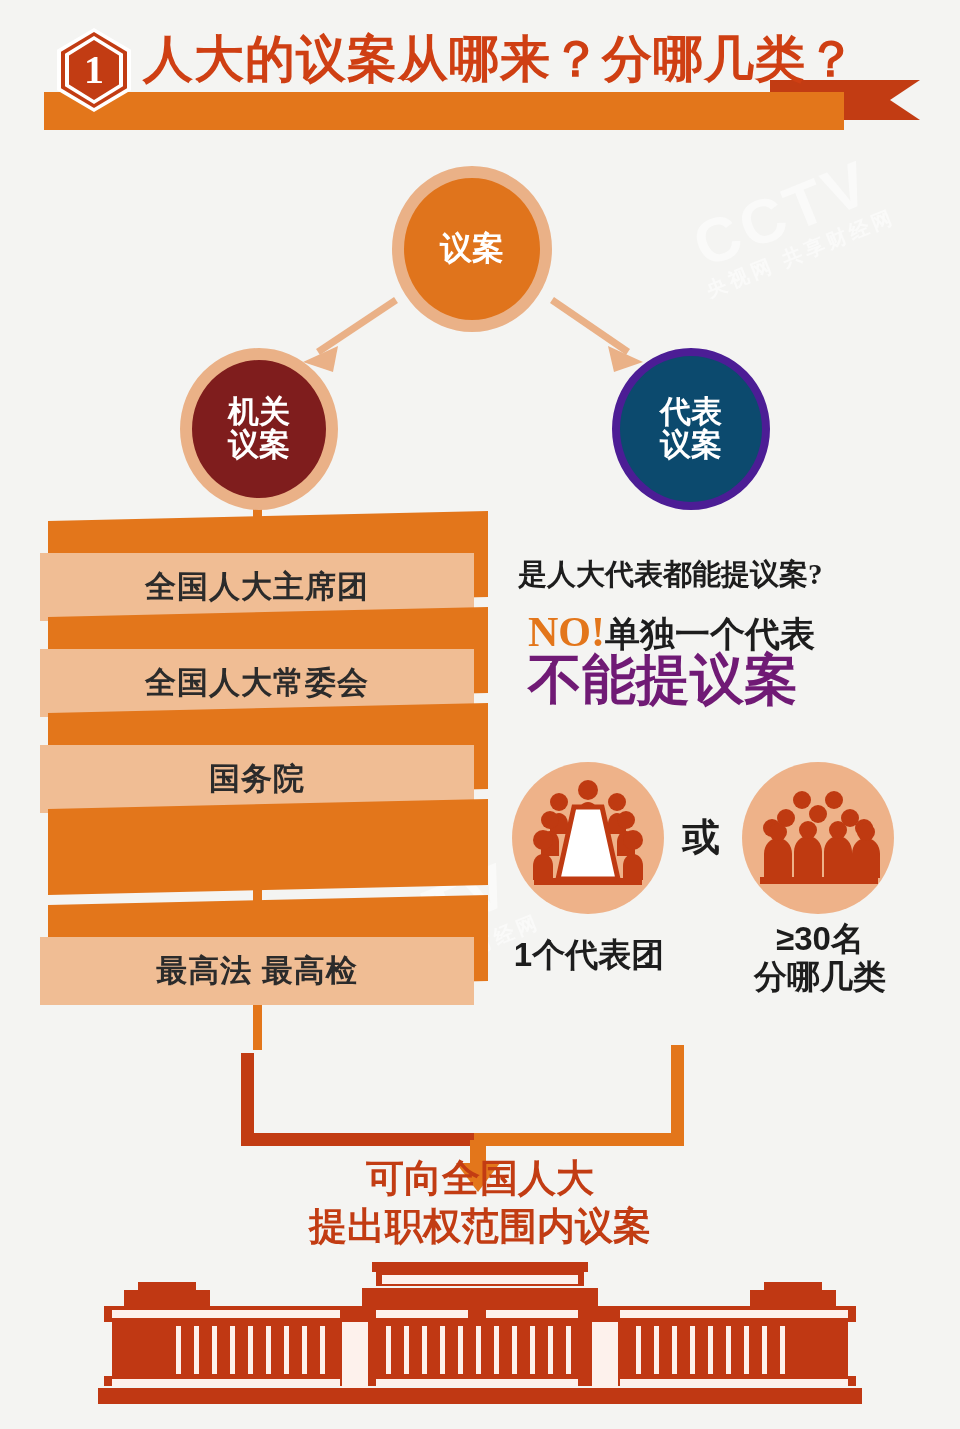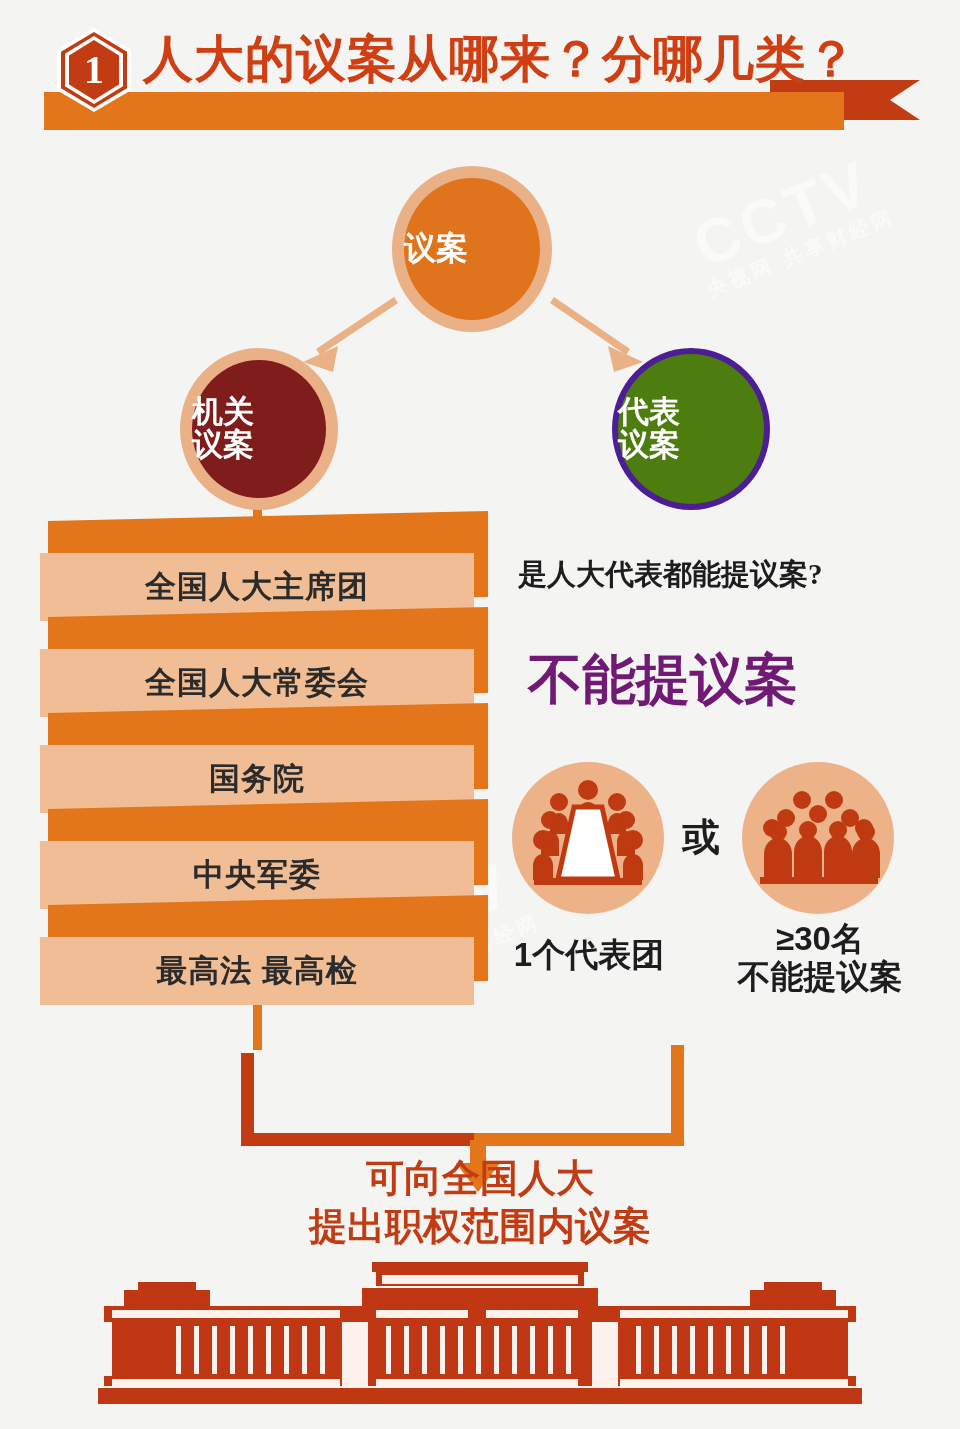--- a/index.html
+++ b/index.html
@@ -55,35 +55,35 @@
   .title-text{
     position:absolute;left:143px;top:26px;
     font-size:50px;font-weight:bold;color:#cf3f13;
     letter-spacing:1px;white-space:nowrap;
     font-family:"Liberation Sans","DejaVu Sans",sans-serif;
   }
 
   
   .circle{
     position:absolute;border-radius:50%;
-    display:flex;align-items:center;
+    display:flex;align-items:center;justify-content:center;
     text-align:center;color:#fff;font-weight:bold;line-height:1.05;
     box-sizing:border-box;
   }
   .c-top{
     left:392px;top:166px;width:160px;height:166px;
     background:#e0741c;border:12px solid #eab187;font-size:32px;
   }
   .c-left{
     left:180px;top:348px;width:158px;height:162px;
     background:#7f1d1d;border:12px solid #eab187;font-size:31px;
   }
   .c-right{
     left:612px;top:348px;width:158px;height:162px;
-    background:#4d7c0f;border:6px solid #4c1d95;font-size:31px;
+    background:#0c4a6e;border:8px solid #4c1d95;font-size:31px;
   }
   .clabel{display:block;white-space:pre-line;}
 
   
   .arrowsvg{position:absolute;left:0;top:0;width:960px;height:1429px;
             pointer-events:none;}
 
   
   .barwrap{position:absolute;left:34px;top:514px;width:446px;}
   .barrow{position:relative;height:96px;}
@@ -228,33 +228,33 @@
       </div>
     </div>
     <div class="barrow">
       <div class="bar-wedge"></div>
       <div class="bar-face">
         <span class="bar-text">国务院</span>
       </div>
     </div>
     <div class="barrow">
       <div class="bar-wedge"></div>
-      <div class="bar-face">
-        <span class="bar-text">中央军委</span>
-      </div>
     </div>
     <div class="barrow">
       <div class="bar-wedge"></div>
       <div class="bar-face">
         <span class="bar-text">最高法 最高检</span>
       </div>
     </div>
   </div>
 
   <div class="q-line">是人大代表都能提议案?</div>
+  <div class="no-line">
+    <span class="no-word">NO!</span><span class="no-rest">单独一个代表</span>
+  </div>
   <div class="big-line">不能提议案</div>
 
   <div class="icircle ic-left">
     <svg width="152" height="152" viewBox="0 0 152 152">
 
       <g fill="#bf3a11">
         <circle cx="47" cy="40" r="9"></circle>
           <path d="M38 62c0-6 4-11 9-11s9 5 9 11v10H38z"></path>
         <circle cx="38" cy="58" r="9"></circle>
           <path d="M29 80c0-6 4-11 9-11s9 5 9 11v14H29z"></path>
@@ -301,21 +301,21 @@
           <circle cx="124" cy="70" r="9"></circle>
 
         <rect x="18" y="115" width="118" height="7"></rect>
       </g>
     </svg>
   </div>
 
   <div class="or-word">或</div>
   <div class="icaption cap-left">1个代表团</div>
   <div class="icaption cap-right">≥30名
-不能提议案</div>
+分哪几类</div>
 
   <div class="bottom-text">可向全国人大
 提出职权范围内议案</div>
 
   <div class="building">
     <svg width="780" height="150" viewBox="0 0 780 150">
       <g fill="#c03813">
 
         <rect x="282" y="4" width="216" height="10"></rect>
         <rect x="272" y="30" width="236" height="22"></rect>

